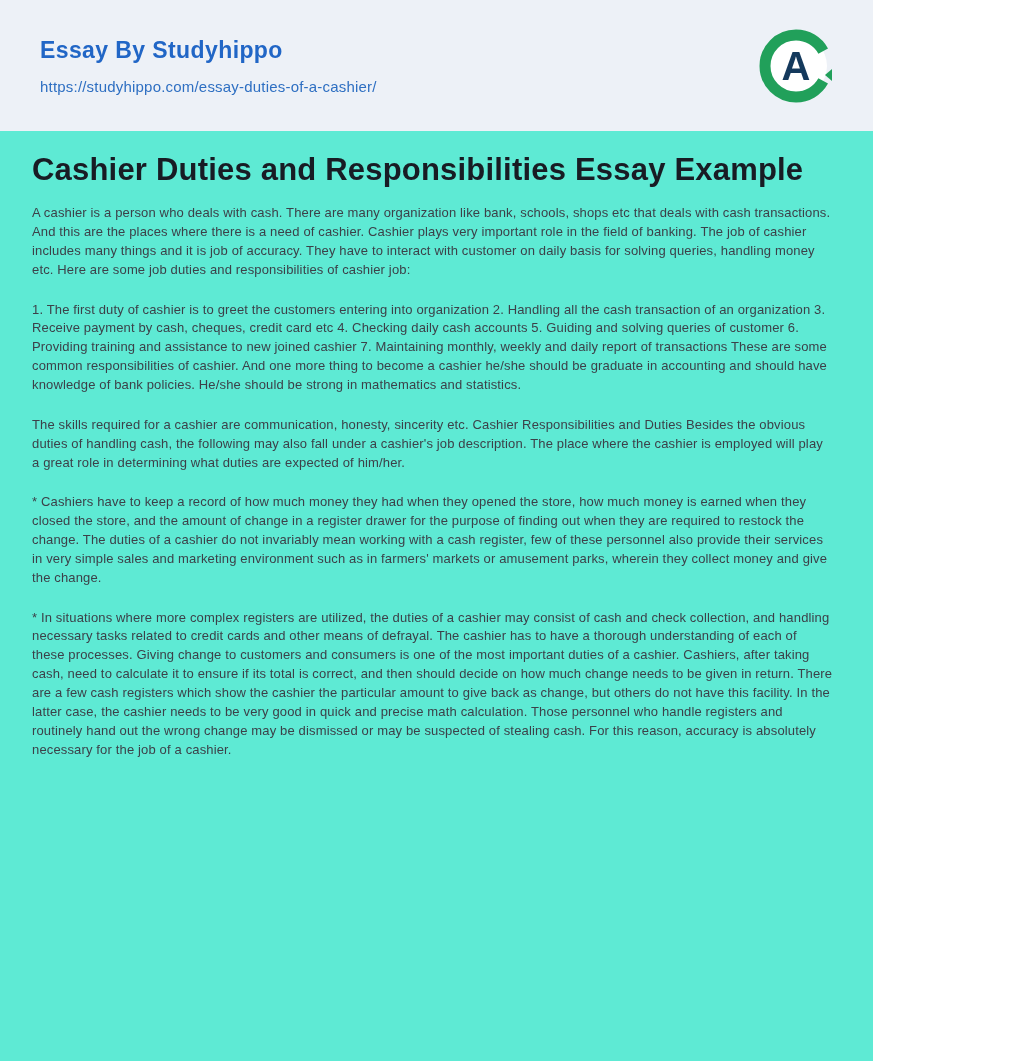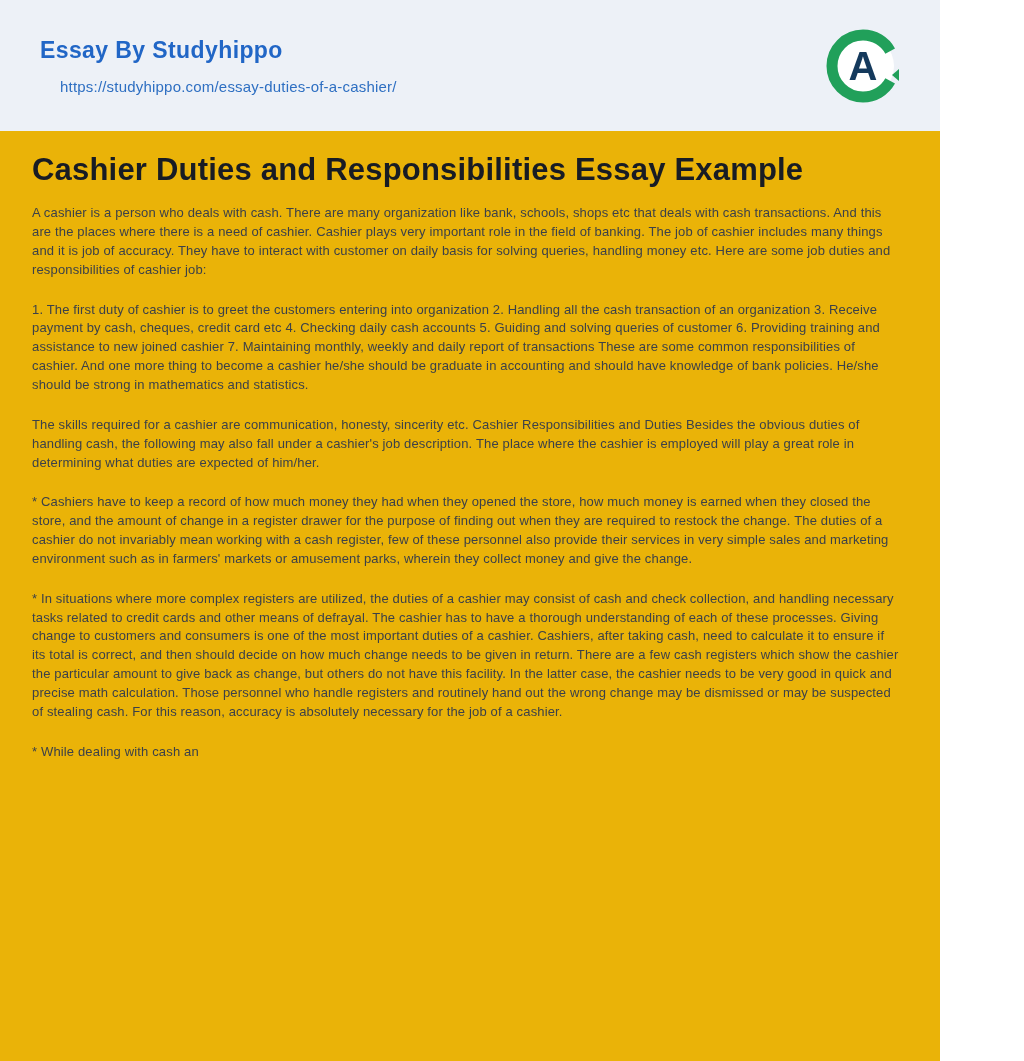--- a/index.html
+++ b/index.html
@@ -3,21 +3,21 @@
 <meta charset="utf-8">
 <style>
   * { margin: 0; padding: 0; box-sizing: border-box; }
   html, body {
     width: 1024px;
     background: #ffffff;
     font-family: "Liberation Sans", sans-serif;
   }
   body { height: 1061px; overflow: hidden; }
 
-  .page { width: 940px; height: 1061px; background: #eab308; }
+  .page { width: 873px; height: 1061px; background: #5eead4; }
 
   
   .header {
     background: #edf1f7;
     height: 131px;
     padding: 0 40px;
     display: flex;
     align-items: center;
     justify-content: space-between;
   }
@@ -28,21 +28,20 @@
     font-weight: 700;
     letter-spacing: 0.4px;
     margin-bottom: 14px;
   }
   .source-url {
     color: #2e6fc2;
     font-size: 15px;
     letter-spacing: 0.2px;
     text-decoration: none;
     cursor: pointer;
-    margin-left: 20px;
   }
   .logo { width: 74px; height: 74px; flex: 0 0 auto; }
   .logo svg { display: block; }
 
   
   .content { padding: 21px 40px 0 32px; }
   .essay-title {
     font-size: 31px;
     line-height: 1.17;
     font-weight: 700;
@@ -86,16 +85,15 @@
     <p class="para">A cashier is a person who deals with cash. There are many organization like bank, schools, shops etc that deals with cash transactions. And this are the places where there is a need of cashier. Cashier plays very important role in the field of banking. The job of cashier includes many things and it is job of accuracy. They have to interact with customer on daily basis for solving queries, handling money etc. Here are some job duties and responsibilities of cashier job:</p>
 
     <p class="para">1. The first duty of cashier is to greet the customers entering into organization 2. Handling all the cash transaction of an organization 3. Receive payment by cash, cheques, credit card etc 4. Checking daily cash accounts 5. Guiding and solving queries of customer 6. Providing training and assistance to new joined cashier 7. Maintaining monthly, weekly and daily report of transactions These are some common responsibilities of cashier. And one more thing to become a cashier he/she should be graduate in accounting and should have knowledge of bank policies. He/she should be strong in mathematics and statistics.</p>
 
     <p class="para">The skills required for a cashier are communication, honesty, sincerity etc. Cashier Responsibilities and Duties Besides the obvious duties of handling cash, the following may also fall under a cashier's job description. The place where the cashier is employed will play a great role in determining what duties are expected of him/her.</p>
 
     <p class="para">* Cashiers have to keep a record of how much money they had when they opened the store, how much money is earned when they closed the store, and the amount of change in a register drawer for the purpose of finding out when they are required to restock the change. The duties of a cashier do not invariably mean working with a cash register, few of these personnel also provide their services in very simple sales and marketing environment such as in farmers' markets or amusement parks, wherein they collect money and give the change.</p>
 
     <p class="para">* In situations where more complex registers are utilized, the duties of a cashier may consist of cash and check collection, and handling necessary tasks related to credit cards and other means of defrayal. The cashier has to have a thorough understanding of each of these processes. Giving change to customers and consumers is one of the most important duties of a cashier. Cashiers, after taking cash, need to calculate it to ensure if its total is correct, and then should decide on how much change needs to be given in return. There are a few cash registers which show the cashier the particular amount to give back as change, but others do not have this facility. In the latter case, the cashier needs to be very good in quick and precise math calculation. Those personnel who handle registers and routinely hand out the wrong change may be dismissed or may be suspected of stealing cash. For this reason, accuracy is absolutely necessary for the job of a cashier.</p>
 
-    <p class="para">* While dealing with cash an</p>
   </main>
 
 </div>
 
 </body></html>

